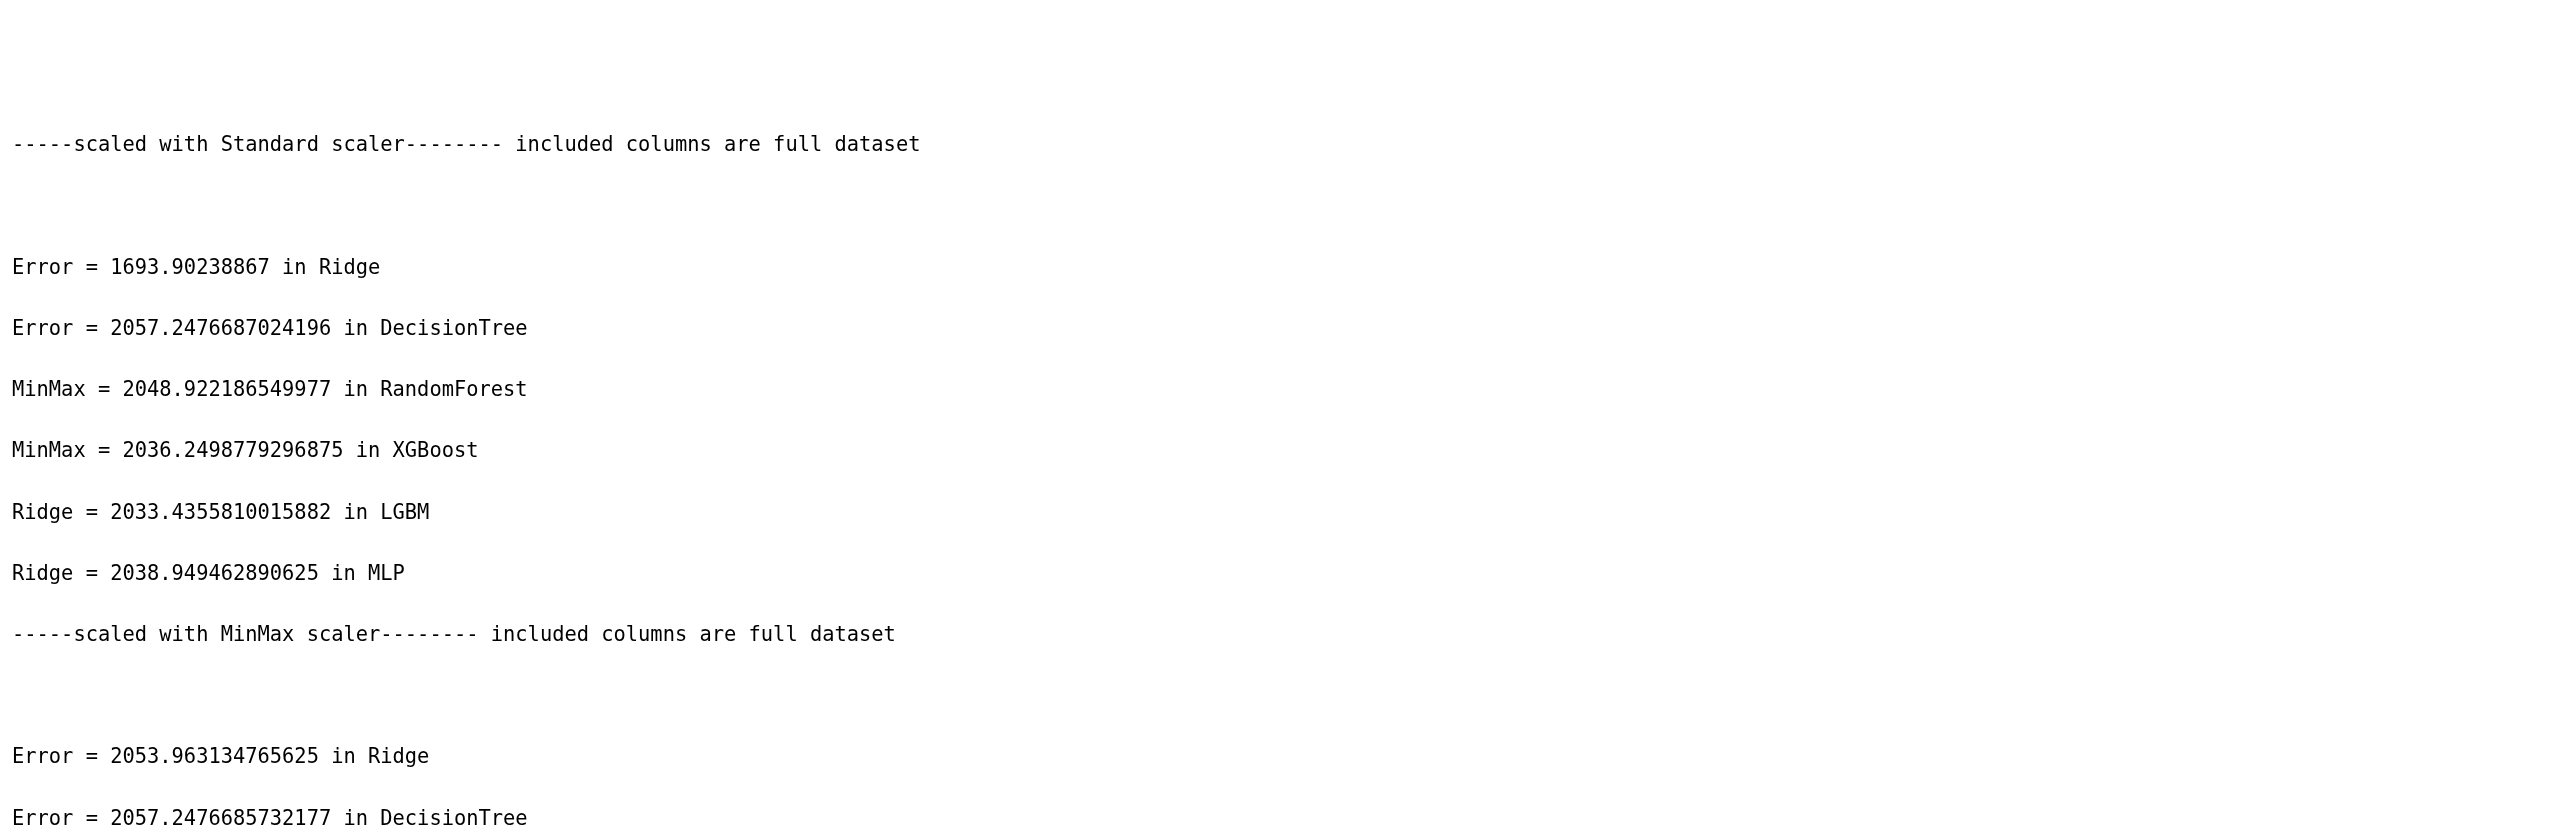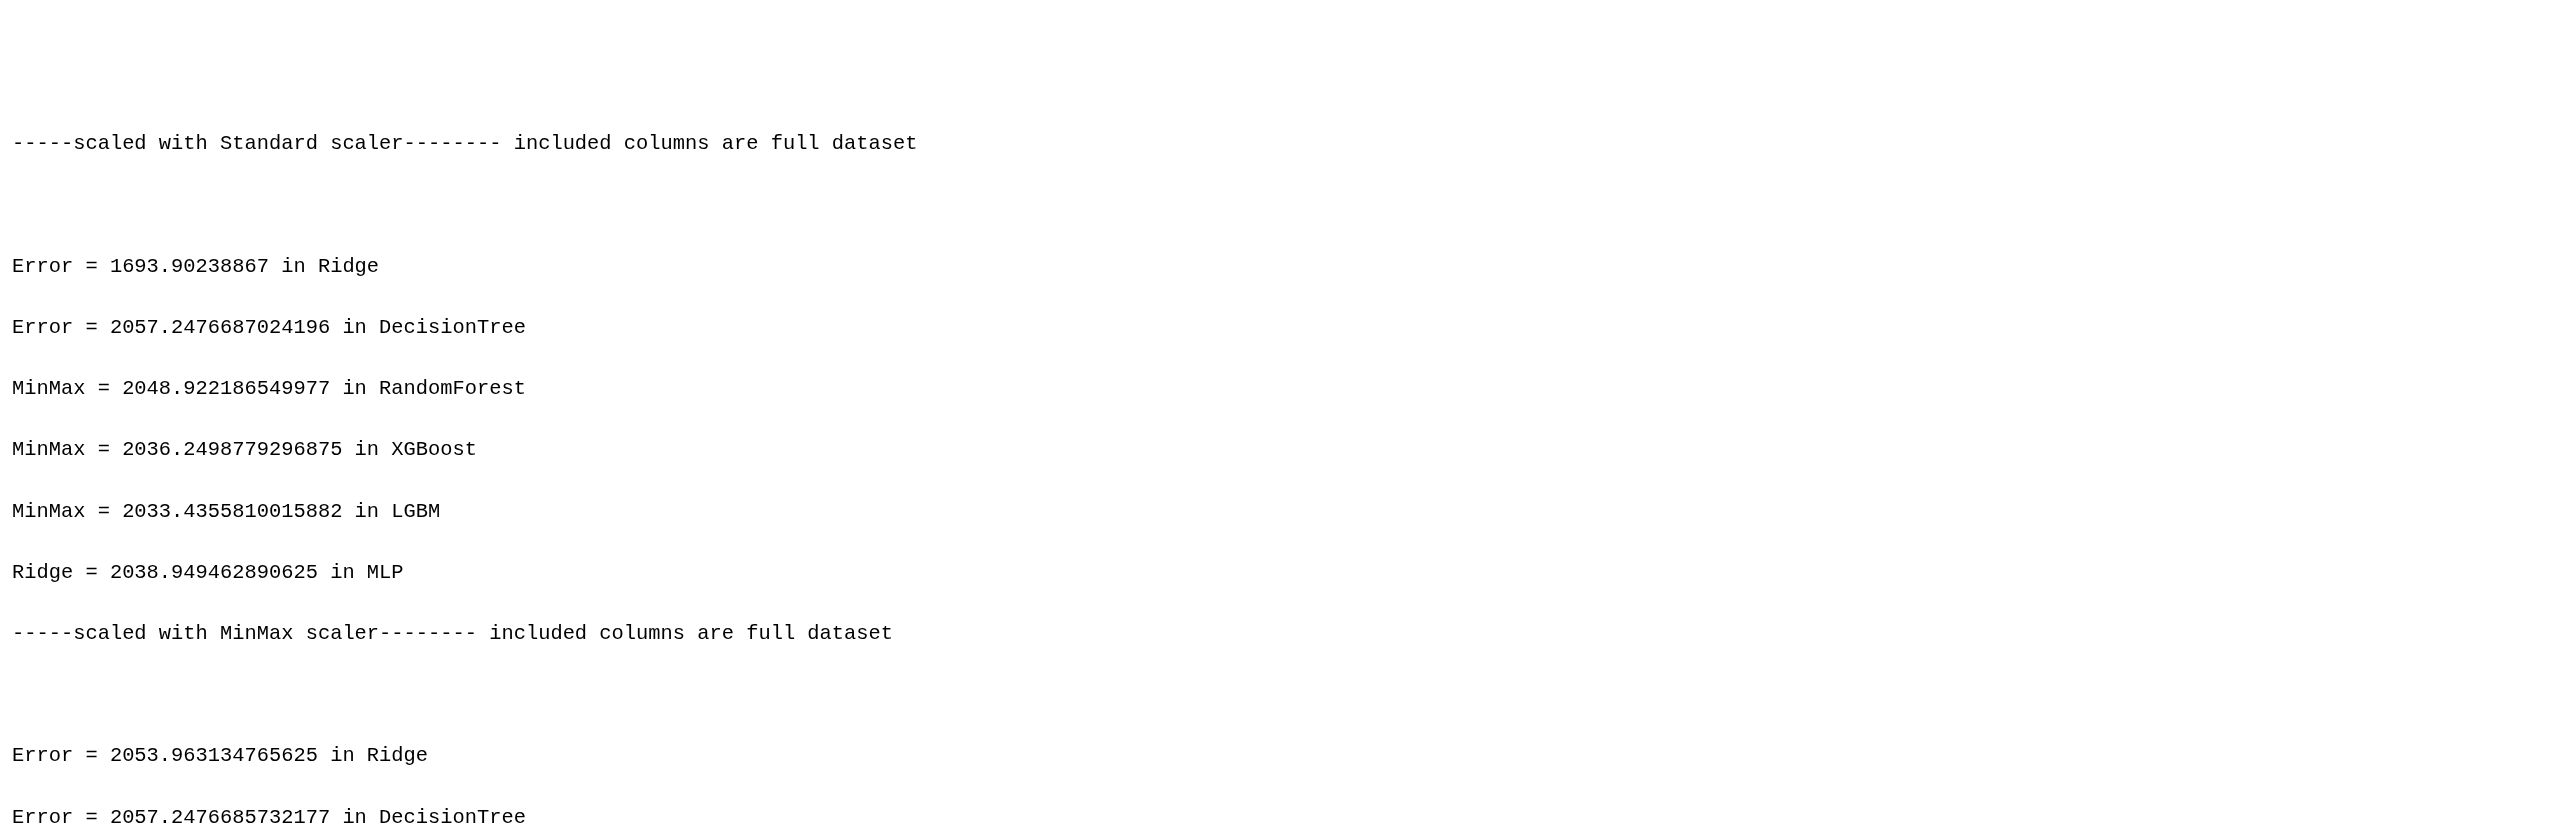--- a/index.html
+++ b/index.html
@@ -11,38 +11,37 @@
       font-family: "SF Mono", "Monaco", "Menlo", "Consolas", "DejaVu Sans Mono", monospace;
       font-size: 20.4px;
       line-height: 1.5;
       background: #ffffff;
       color: #000000;
       padding: 6.8px 12px;
       white-space: pre;
     }
     .output-line {
       display: block;
-      font-family: Liberation Mono, monospace;
     }
     .blank-line {
       height: 1.5em;
     }
   </style>
 </head>
 <body>
 
 
 
 <span class="output-line">-----scaled with Standard scaler-------- included columns are full dataset</span>
 <div class="blank-line"></div>
 <span class="output-line">Error = 1693.90238867 in Ridge</span>
 <span class="output-line">Error = 2057.2476687024196 in DecisionTree</span>
 <span class="output-line">MinMax = 2048.922186549977 in RandomForest</span>
 <span class="output-line">MinMax = 2036.2498779296875 in XGBoost</span>
-<span class="output-line">MinMax = 2033.4355810015882 in LGBM</span>
+<span class="output-line">Ridge = 2033.4355810015882 in LGBM</span>
 <span class="output-line">Ridge = 2038.949462890625 in MLP</span>
 <span class="output-line">-----scaled with MinMax scaler-------- included columns are full dataset</span>
 <div class="blank-line"></div>
 <span class="output-line">Error = 2053.963134765625 in Ridge</span>
 <span class="output-line">Error = 2057.2476685732177 in DecisionTree</span>
 
 
 
 
 

